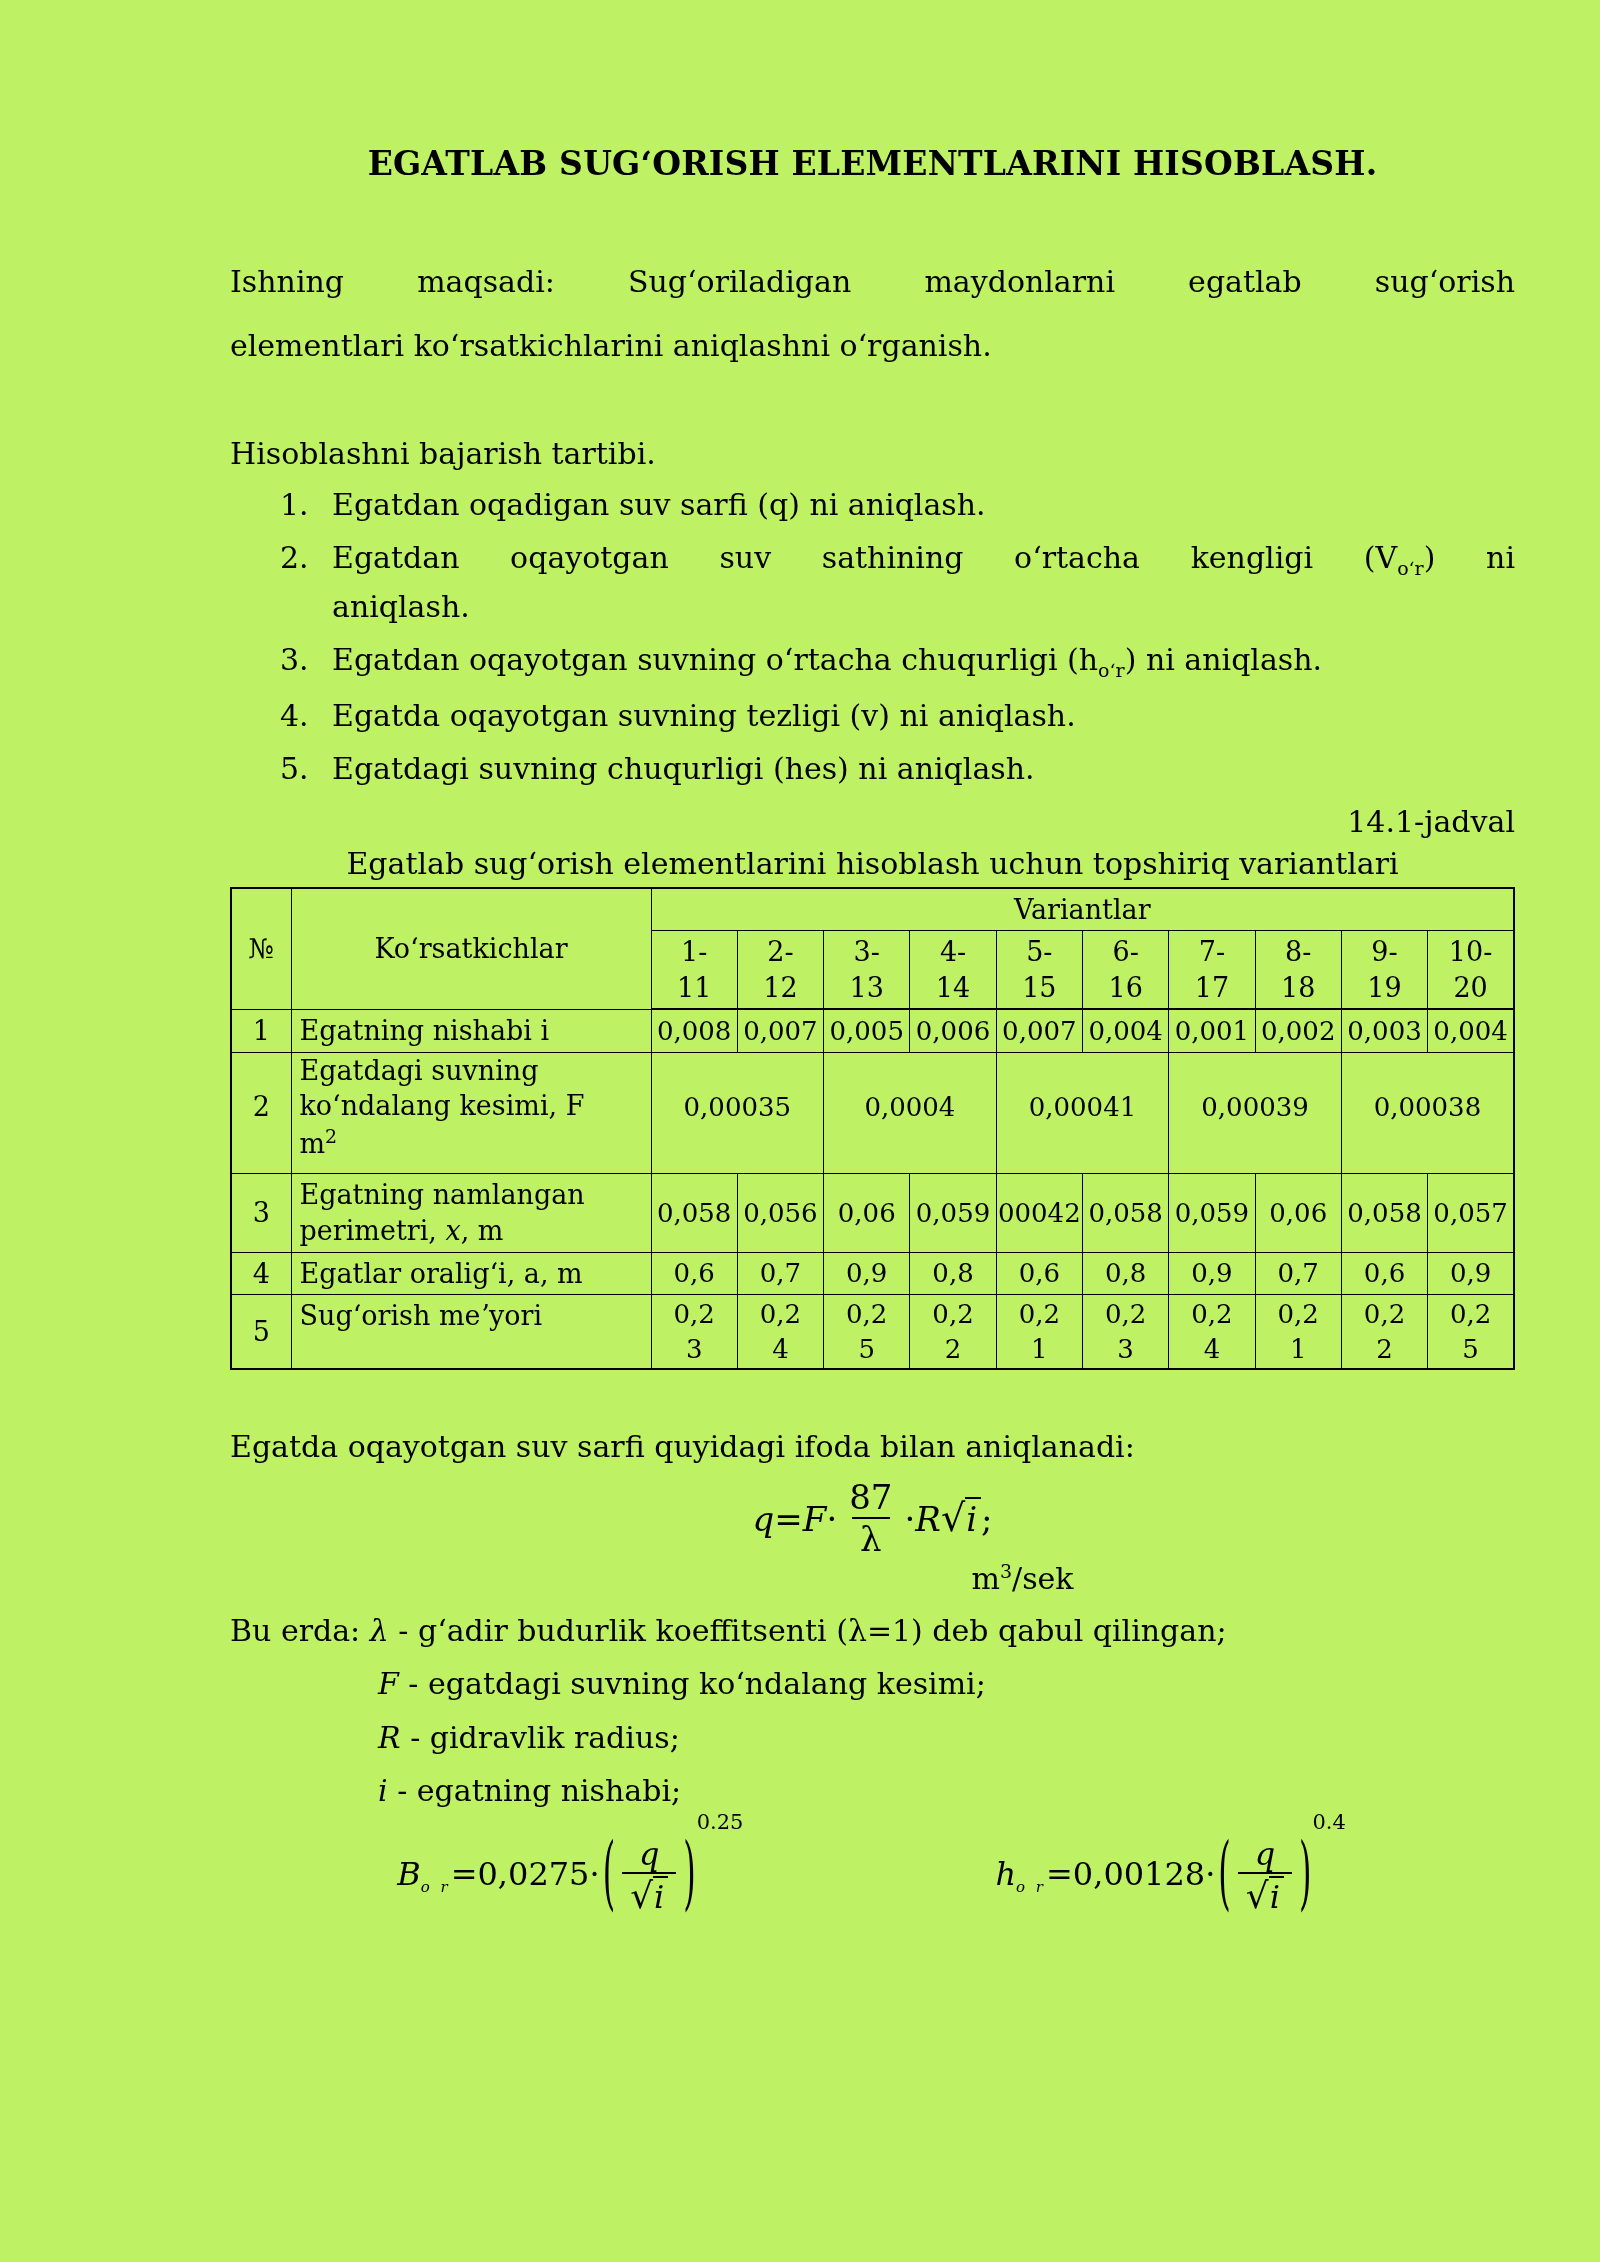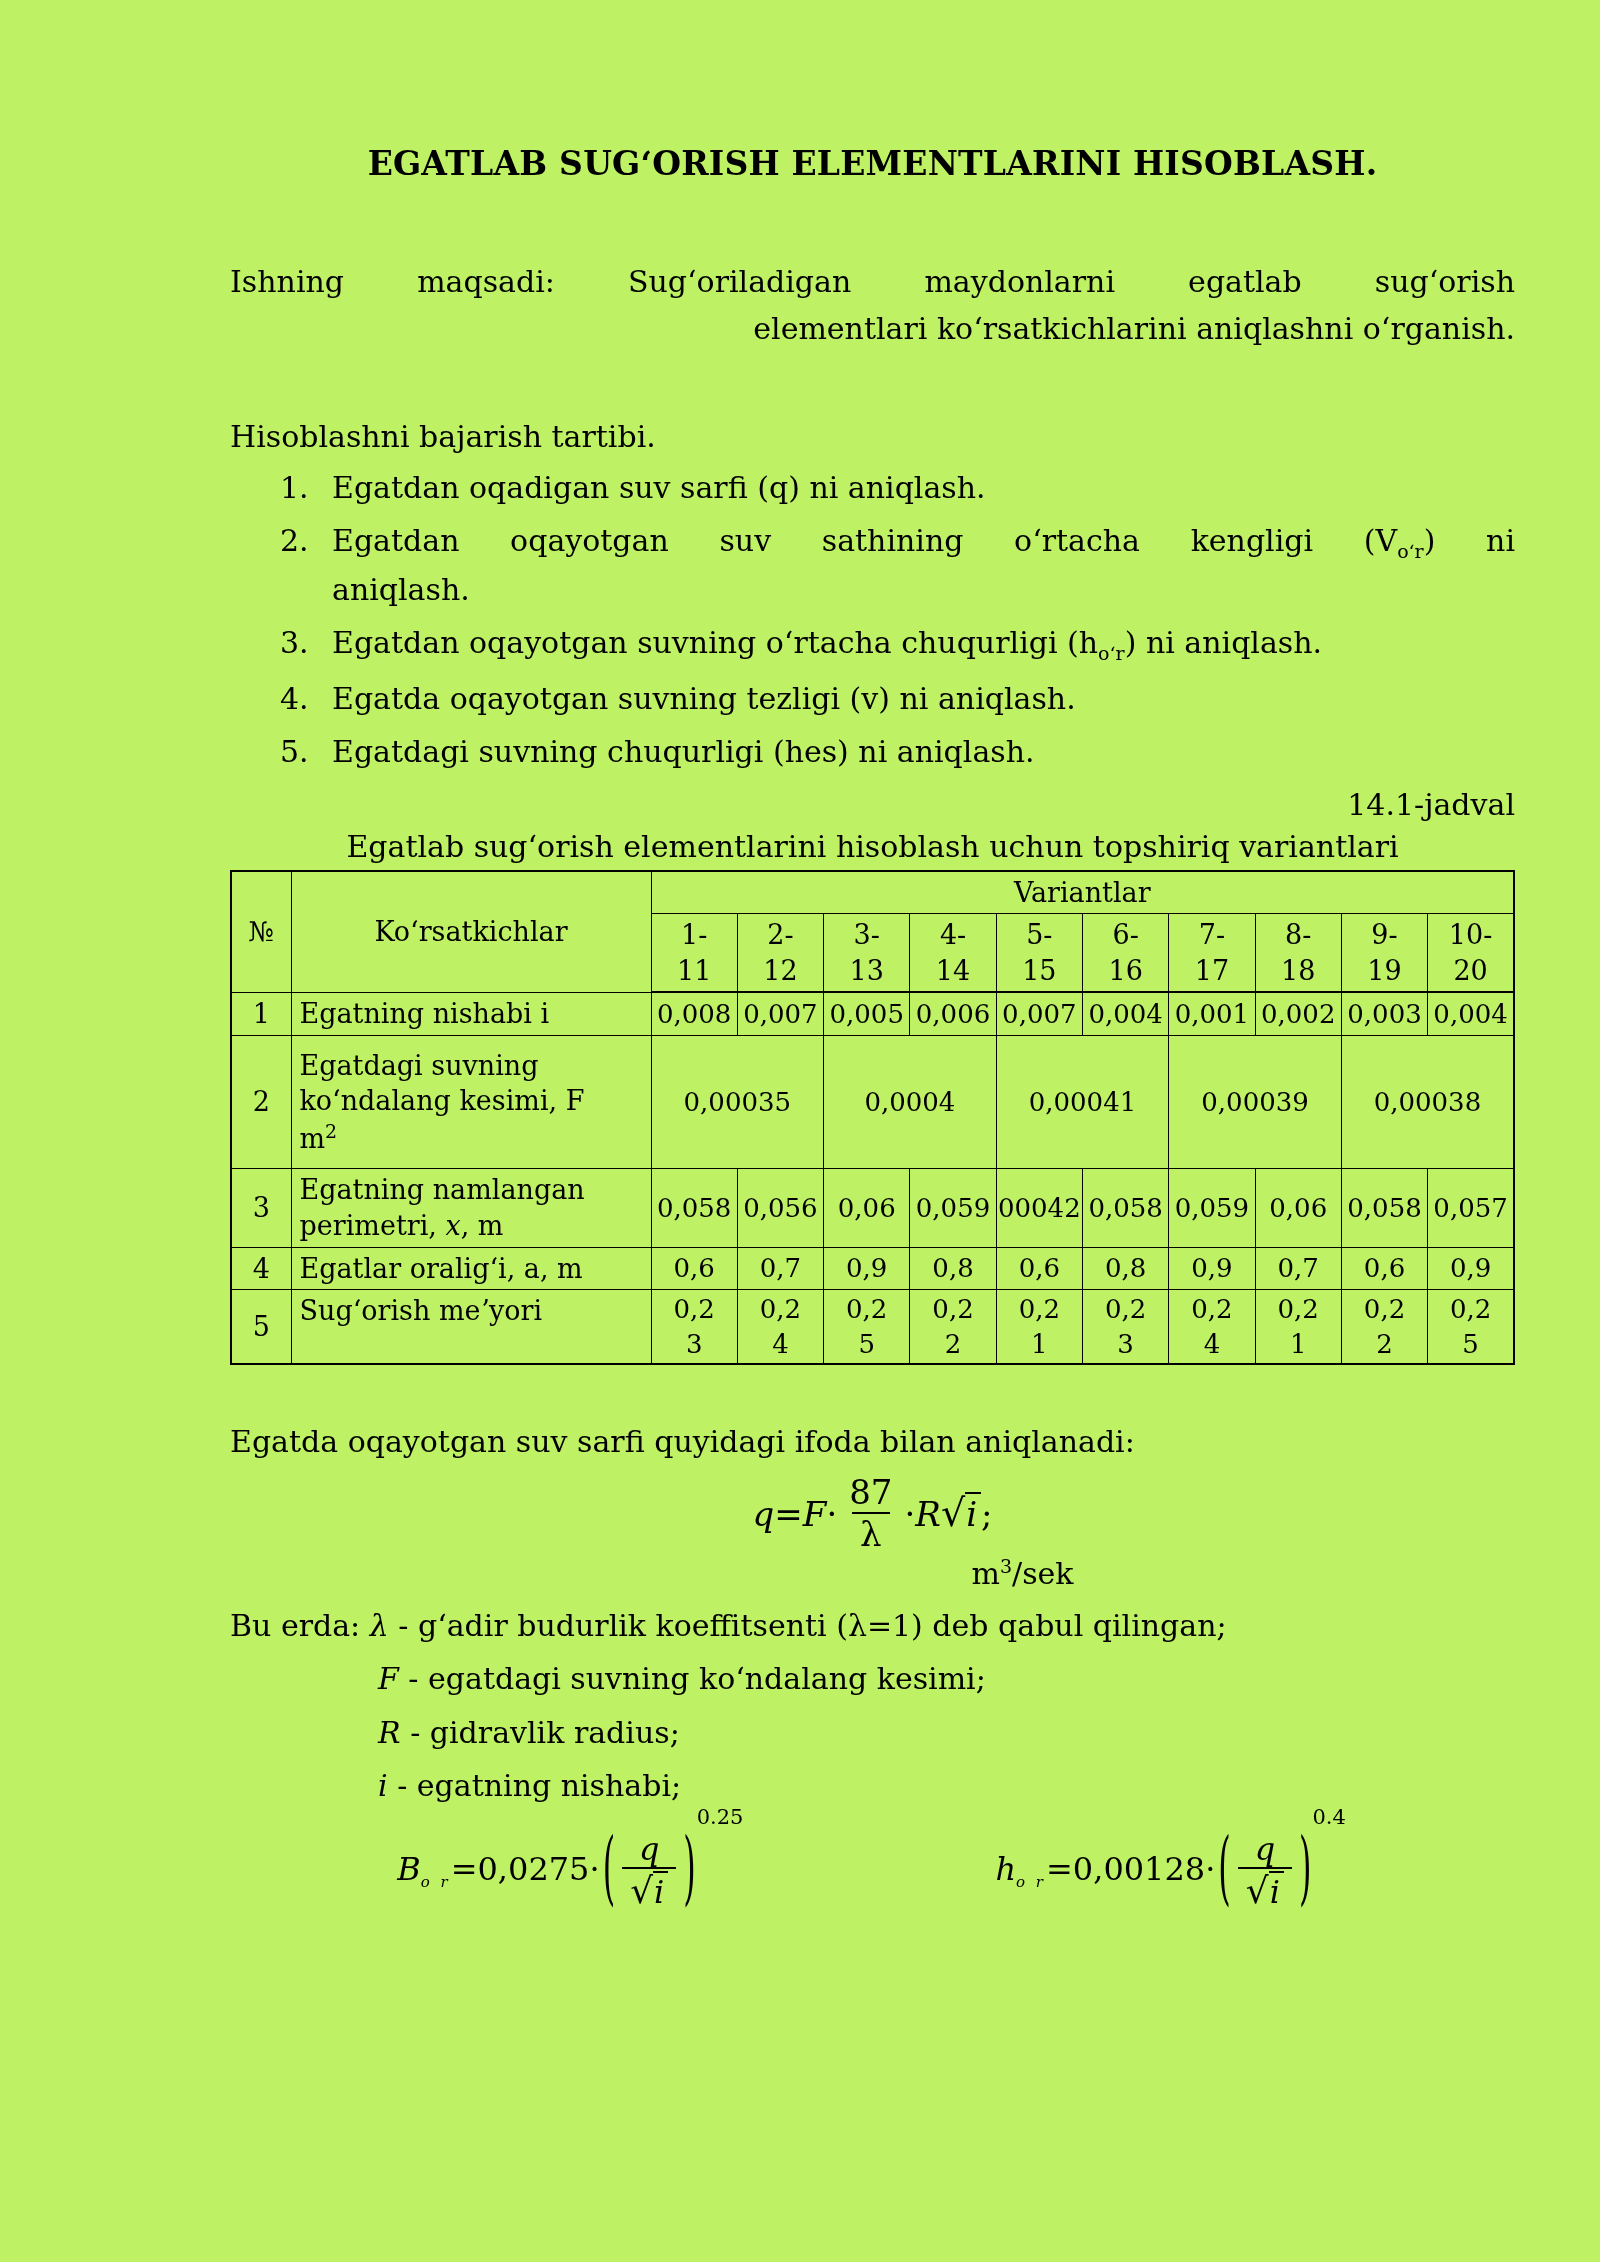--- a/index.html
+++ b/index.html
@@ -6,37 +6,37 @@
   .page{
     width:1600px;height:2262px;box-sizing:border-box;position:relative;overflow:hidden;
     background:#bef264;color:#000;
     padding:138px 85px 0 230px;
     font-family:"DejaVu Serif","Liberation Serif",serif;
     font-size:30px;line-height:1.55;
   }
   .doc-title{text-align:center;font-weight:bold;font-size:33px;margin:0 0 70px 0;letter-spacing:.2px;}
   .para{margin:0 0 62px 0;}
   .para .l1{text-align:justify;text-align-last:justify;word-spacing:.18em;}
-  .para .l2{text-align:right;}
+  .para .l2{text-align:left;margin-top:17px;}
   .heading{margin:16px 0 4px 0;}
   .olist{margin:0 0 0 50px;}
   .oitem{display:flex;margin:0 0 7px 0;}
   .oitem .num{flex:0 0 52px;}
   .oitem .txt{flex:1;}
   .oitem .stretch{text-align:justify;text-align-last:justify;word-spacing:.14em;}
   sub.small{font-size:19px;}
   .tbl-label{text-align:right;margin-top:8px;line-height:1.4;}
   .tbl-caption{text-align:center;line-height:1.4;margin-bottom:2px;}
   table.variants{border-collapse:collapse;width:100%;table-layout:fixed;border:2px solid #000;}
   table.variants th,table.variants td{border:1px solid #000;font-weight:normal;font-size:27px;line-height:1.32;padding:3px 2px;text-align:center;vertical-align:middle;}
   table.variants .hdr-bottom th{border-bottom:2px solid #000;}
   table.variants td.lbl{text-align:left;padding-left:8px;padding-right:4px;}
   table.variants td.num-cell{font-size:27px;}
   table.variants td.val{font-size:26px;padding:2px 1px;}
-  table.variants tr.r2 td{padding-top:12px;padding-bottom:12px;}
+  table.variants tr.r2 td{padding-top:0;padding-bottom:12px;}
   table.variants tr.r5 td.lbl{vertical-align:top;}
   .pre{white-space:pre-line;}
   
   .f-intro{margin:54px 0 8px 0;}
   .f-main{display:flex;justify-content:center;align-items:center;font-size:34px;margin-top:6px;}
   .f-main .v,.f-pairline .v{font-style:italic;}
   .frac{display:inline-flex;flex-direction:column;align-items:center;vertical-align:middle;margin:0 4px;line-height:1.15;}
   .frac .fnum{display:block;padding:0 8px;}
   .frac .fden{display:block;border-top:2px solid #000;padding:1px 8px 0 8px;}
   .sqrt{white-space:nowrap;}

